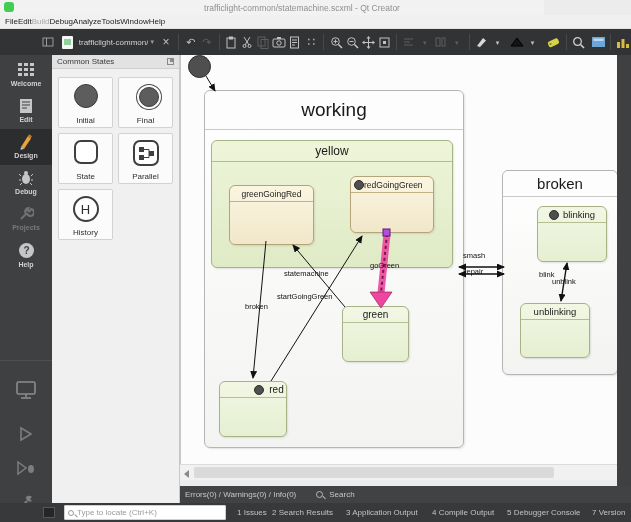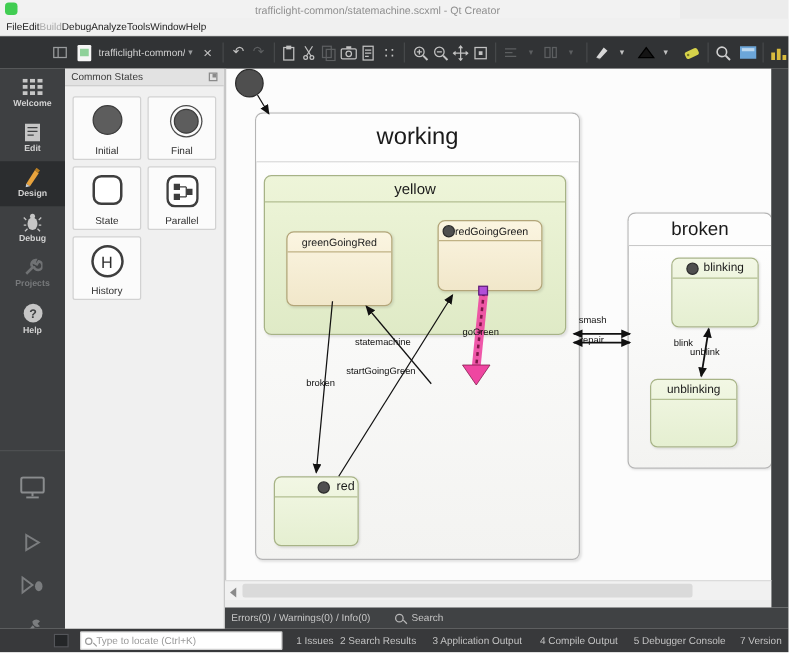--- a/index.html
+++ b/index.html
@@ -429,20 +429,25 @@
       </div>
     </div>
 
     <div class="state st-cream" style="left:169px; top:121px; width:84px; height:57px;">
       <div class="shead" style="height:16px; font-size:8.5px; color:#1a1a1a; justify-content:flex-start; padding-left:3px;">
         <span class="idot" style="margin-right:-3px;"></span>
         <span>redGoingGreen</span>
       </div>
     </div>
 
+    <div class="state st-green" style="left:161px; top:251px; width:67px; height:56px;">
+      <div class="shead" style="height:16px; font-size:10px; color:#1a1a1a;">
+        <span>green</span>
+      </div>
+    </div>
 
     <div class="state st-green" style="left:38px; top:326px; width:68px; height:56px;">
       <div class="shead" style="height:16px; font-size:10px; color:#1a1a1a; gap:5px;padding-left:32px;">
         <span class="idot"></span>
         <span>red</span>
       </div>
     </div>
 
     <div class="state st-white" style="left:321px; top:115px; width:116px; height:205px;">
       <div class="shead" style="height:26px; font-size:15px; color:#1a1a1a;">

